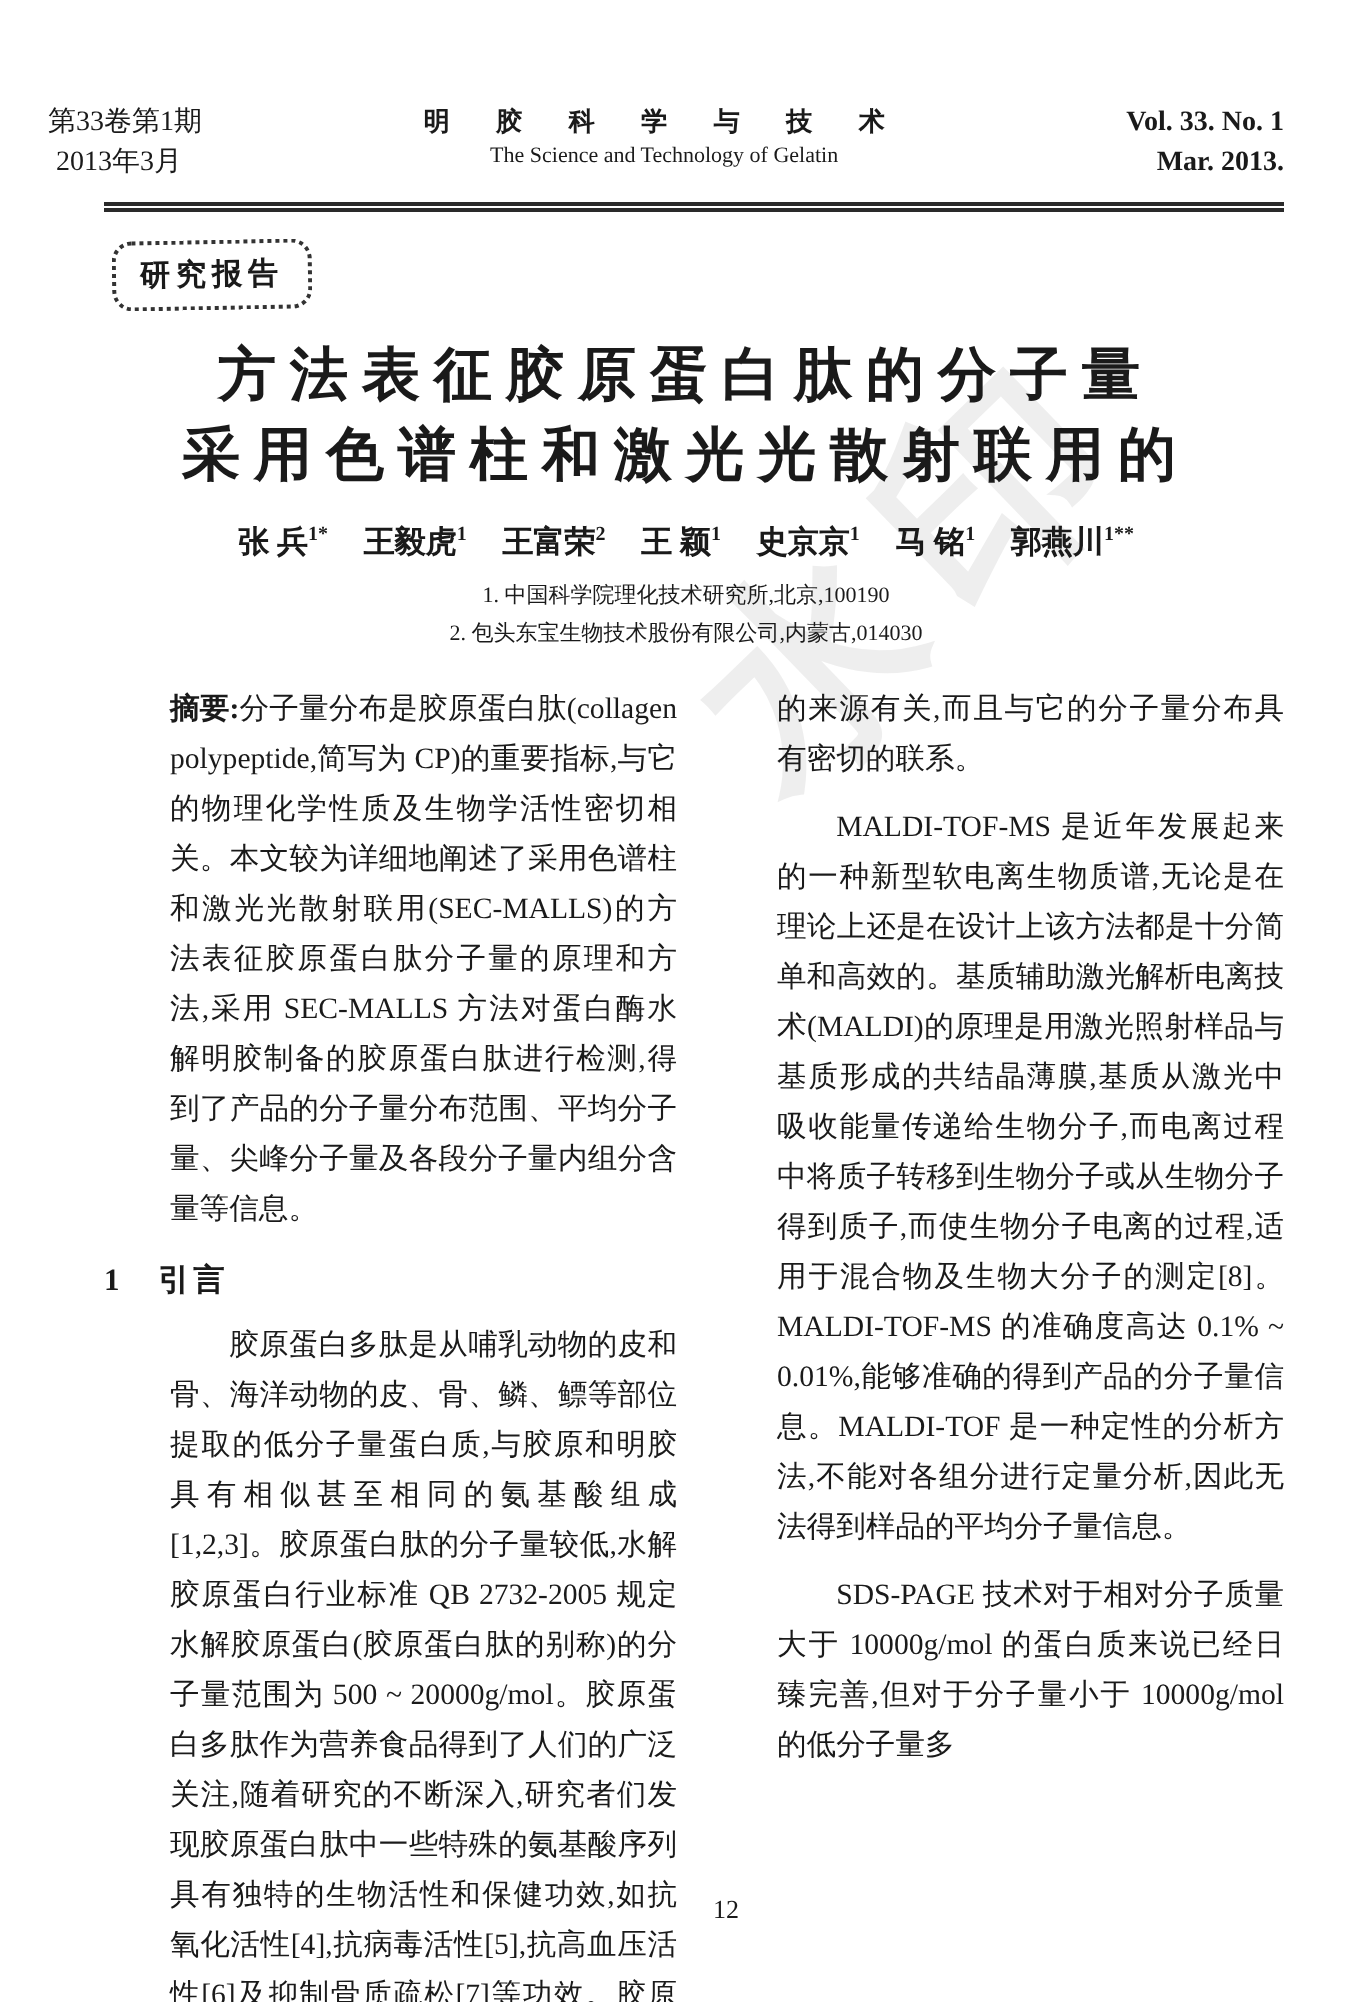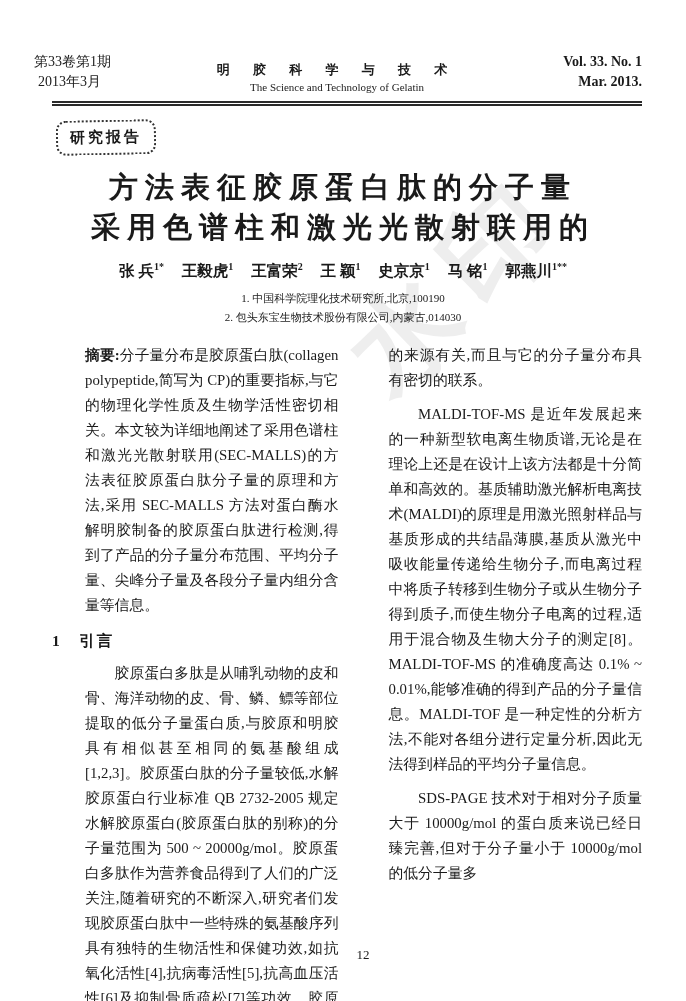--- a/index.html
+++ b/index.html
@@ -27,22 +27,22 @@
     letter-spacing: 18px;
     white-space: nowrap;
     pointer-events: none;
     z-index: 0;
   }
   
   .header {
     position: relative;
     display: flex;
     justify-content: space-between;
-    align-items: flex-end;
-    padding: 52px 44px 6px 34px;
+    align-items: flex-start;
+    padding: 52px 44px 6px 24px;
     z-index: 1;
   }
   .header .issue { font-size: 14px; line-height: 1.45; }
   .header .issue div:last-child { padding-left: 4px; }
   .header .journal { text-align: center; flex: 1; }
   .header .journal .cn {
     font-size: 13px;
     font-weight: bold;
     letter-spacing: 10px;
     margin-bottom: 2px;

